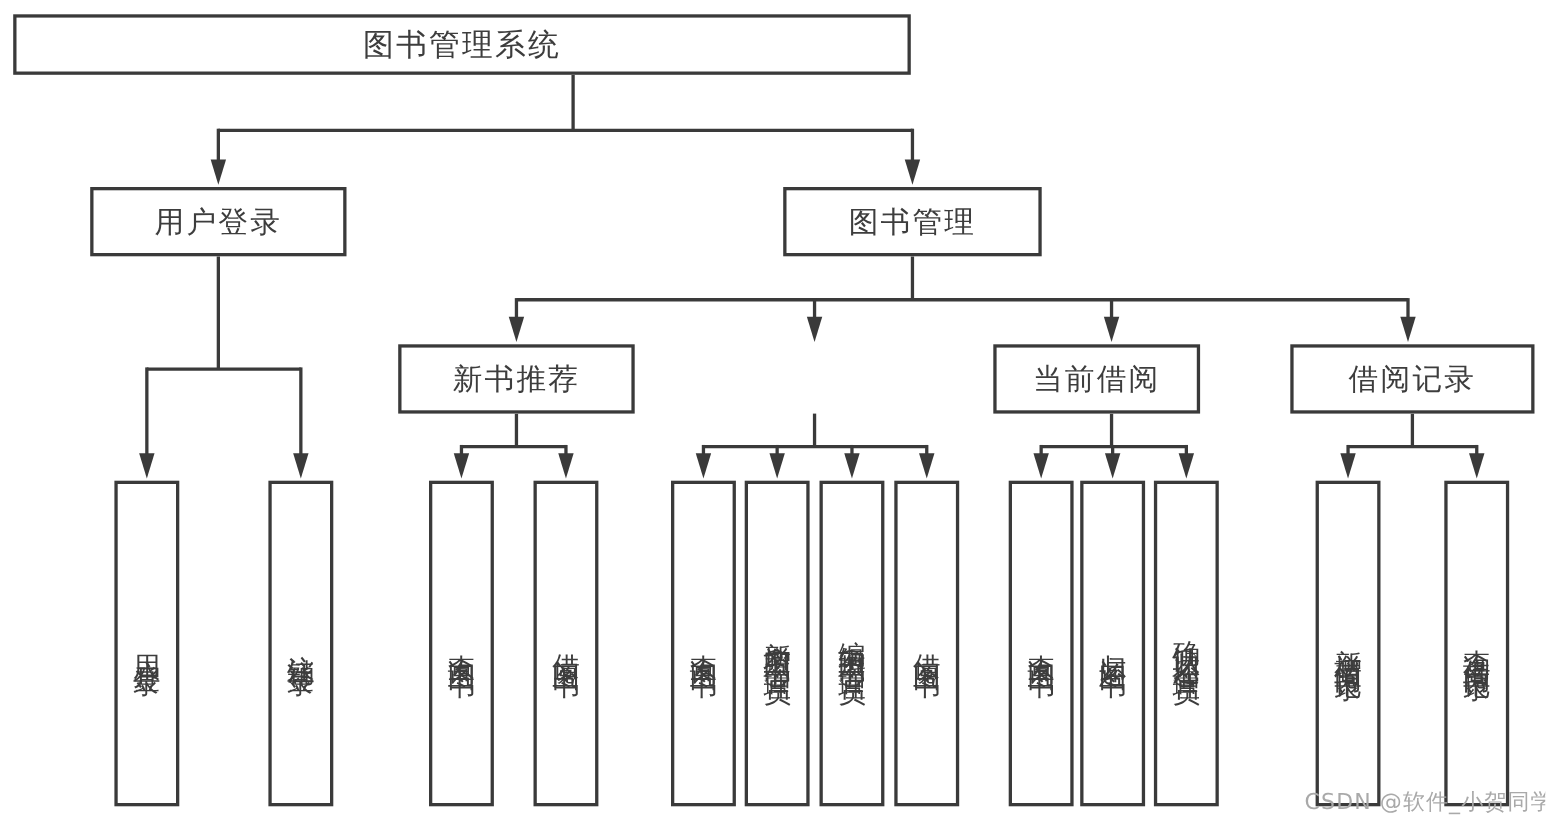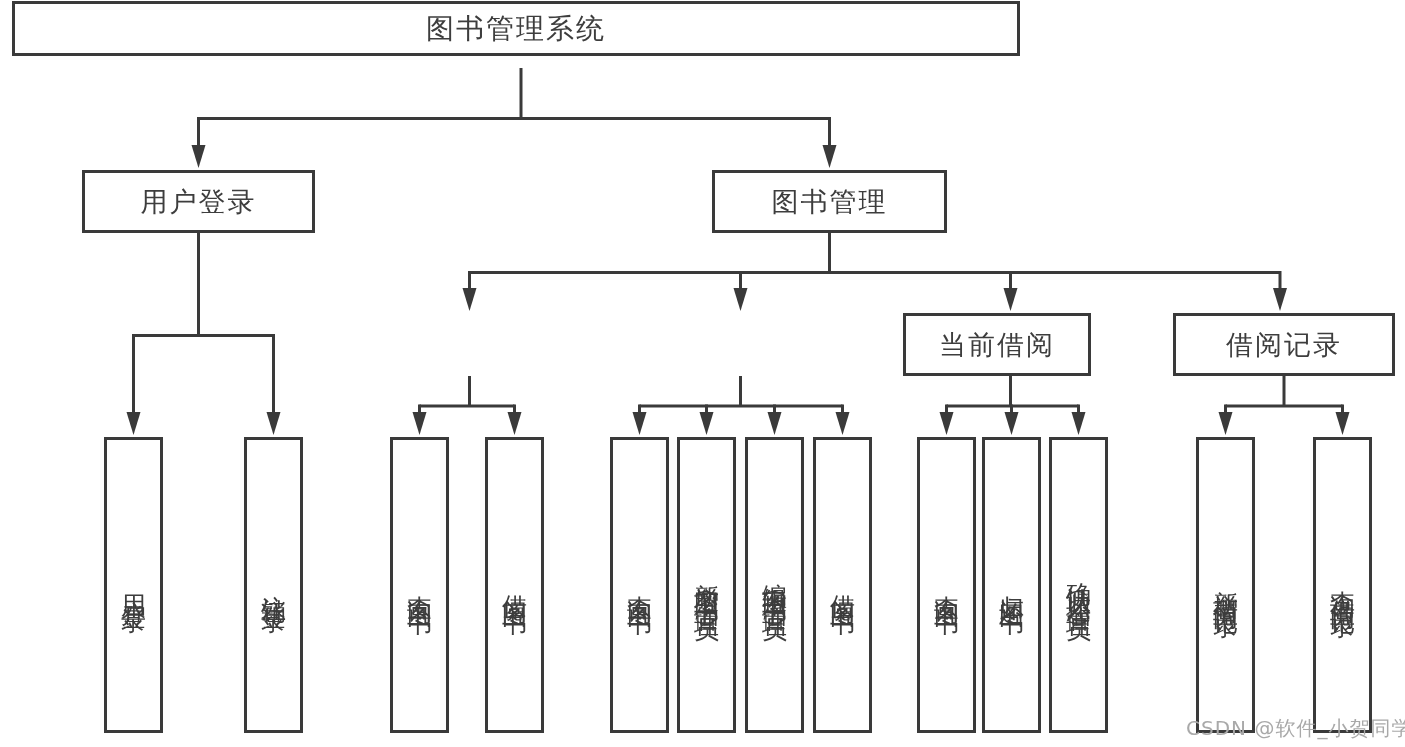--- a/index.html
+++ b/index.html
@@ -92,25 +92,26 @@
       <polygon points="767.5,412 781.5,412 774.5,435"></polygon>
       <polygon points="835.5,412 849.5,412 842.5,435"></polygon>
       <polygon points="939.5,412 953.5,412 946.5,435"></polygon>
       <polygon points="1004.5,412 1018.5,412 1011.5,435"></polygon>
       <polygon points="1071.5,412 1085.5,412 1078.5,435"></polygon>
       <polygon points="1218.5,412 1232.5,412 1225.5,435"></polygon>
       <polygon points="1335.5,412 1349.5,412 1342.5,435"></polygon>
     </g>
   </svg>
 
-  <div class="node root" style="left:12px;top:1px;width:1008px;height:55px">图书管理系统</div>
+  <div class="node root" style="left:12px;top:13px;width:816px;height:55px">图书管理系统</div>
 
   <div class="node h" style="left:82px;top:170px;width:233px;height:63px">用户登录</div>
   <div class="node h" style="left:712px;top:170px;width:235px;height:63px">图书管理</div>
 
+  <div class="node h" style="left:362px;top:313px;width:215px;height:63px">新书推荐</div>
   <div class="node h" style="left:903px;top:313px;width:188px;height:63px">当前借阅</div>
   <div class="node h" style="left:1173px;top:313px;width:222px;height:63px">借阅记录</div>
 
   <div class="node leaf" style="left:104px;top:437px;width:59px;height:296px">用户登录</div>
   <div class="node leaf" style="left:244px;top:437px;width:59px;height:296px">注销登录</div>
 
   <div class="node leaf" style="left:390px;top:437px;width:59px;height:296px">查询图书</div>
   <div class="node leaf" style="left:485px;top:437px;width:59px;height:296px">借阅图书</div>
 
   <div class="node leaf" style="left:610px;top:437px;width:59px;height:296px">查询图书</div>

